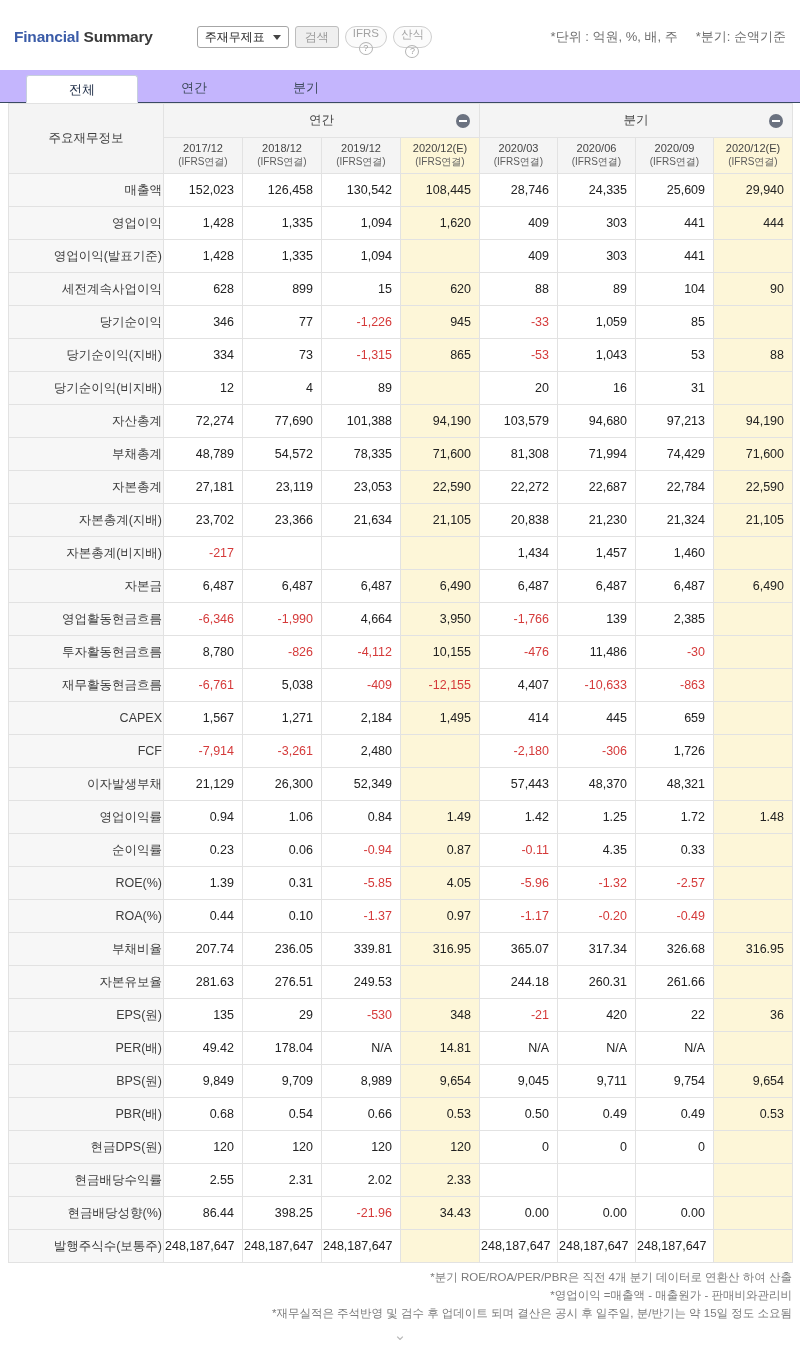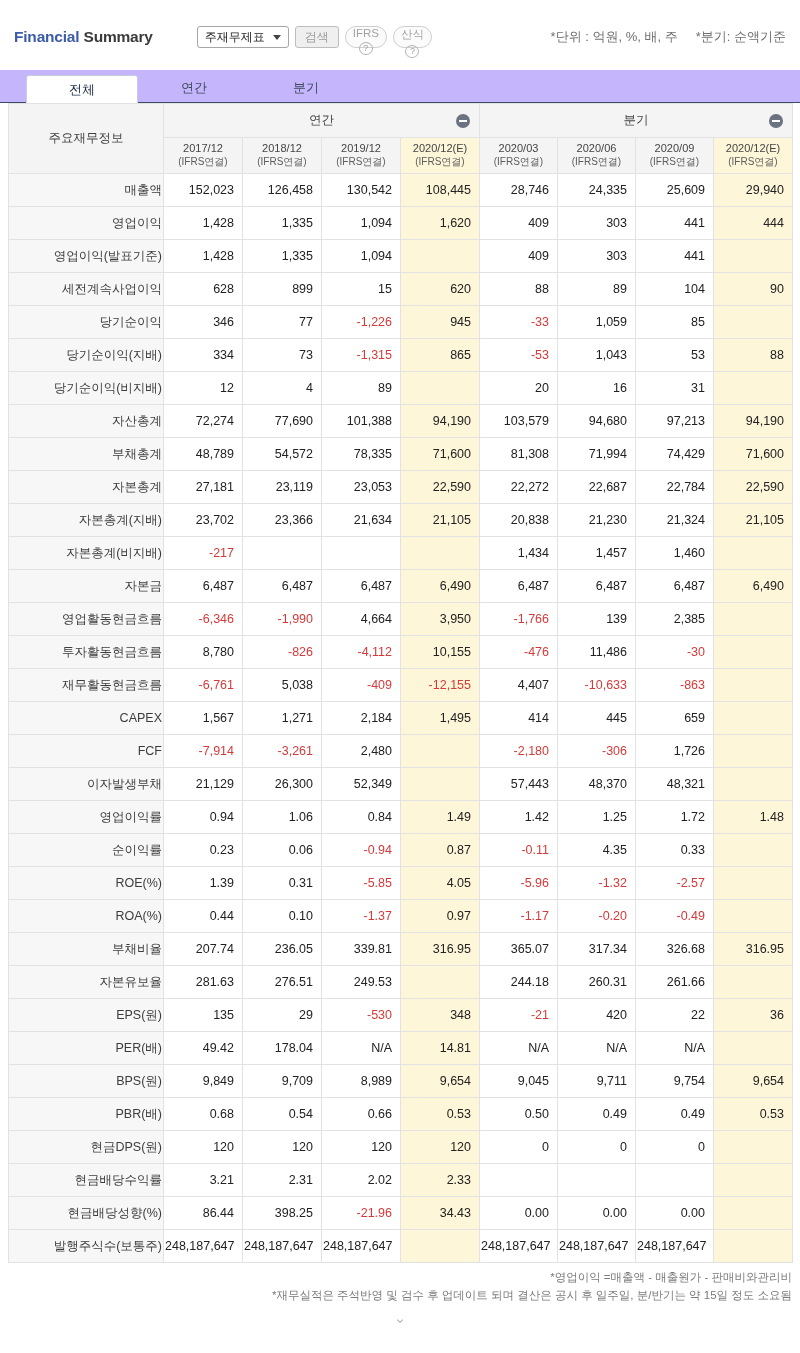--- a/index.html
+++ b/index.html
@@ -632,21 +632,21 @@
             <td class="val">120</td>
             <td class="val">120</td>
             <td class="val est">120</td>
             <td class="val colsep">0</td>
             <td class="val">0</td>
             <td class="val">0</td>
             <td class="val est"></td>
           </tr>
           <tr>
             <td class="rowlabel">현금배당수익률</td>
-            <td class="val colsep">3.21</td>
+            <td class="val colsep">2.55</td>
             <td class="val">2.31</td>
             <td class="val">2.02</td>
             <td class="val est">2.33</td>
             <td class="val colsep"></td>
             <td class="val"></td>
             <td class="val"></td>
             <td class="val est"></td>
           </tr>
           <tr>
             <td class="rowlabel">현금배당성향(%)</td>
@@ -668,18 +668,19 @@
             <td class="val colsep">248,187,647</td>
             <td class="val">248,187,647</td>
             <td class="val">248,187,647</td>
             <td class="val est"></td>
           </tr>
         </tbody>
     </table>
   </div>
 
   <div class="footnotes">
+    <div>*분기 ROE/ROA/PER/PBR은 직전 4개 분기 데이터로 연환산 하여 산출</div>
     <div>*영업이익 =매출액 - 매출원가 - 판매비와관리비</div>
     <div>*재무실적은 주석반영 및 검수 후 업데이트 되며 결산은 공시 후 일주일, 분/반기는 약 15일 정도 소요됨</div>
   </div>
   <div class="chev">⌄</div>
 
 </div>
 
 </body></html>

